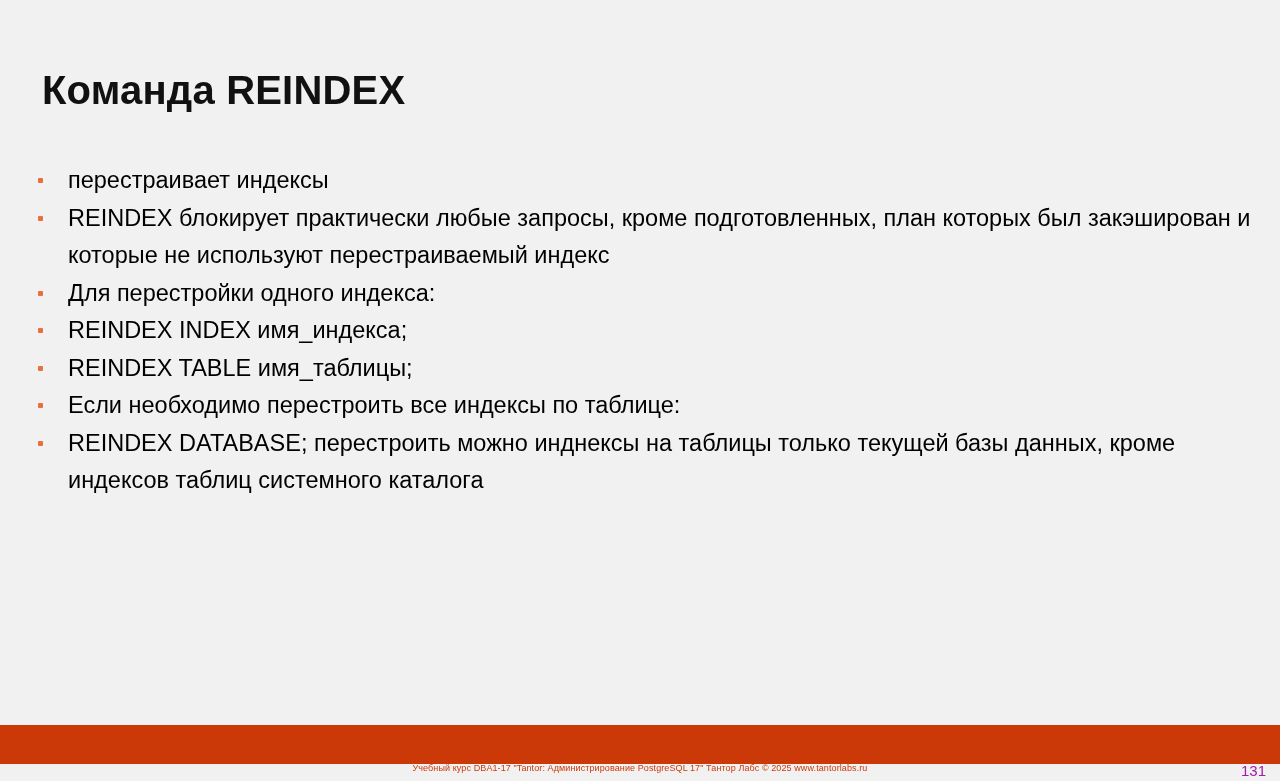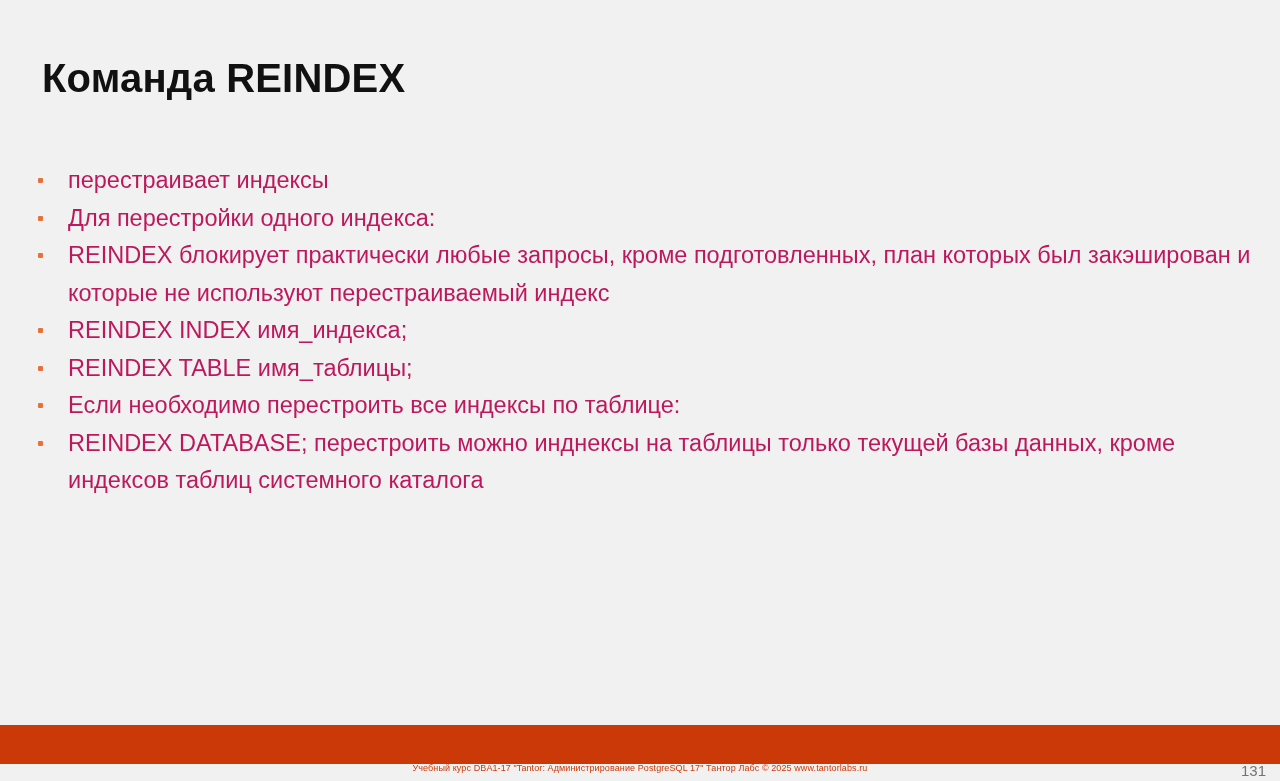--- a/index.html
+++ b/index.html
@@ -15,42 +15,42 @@
     position: relative;
   }
   .slide {
     position: absolute;
     inset: 0;
     background: #f1f1f1;
   }
   .slide-title {
     position: absolute;
     left: 42px;
-    top: 56px;
+    top: 68px;
     font-size: 40px;
     font-weight: bold;
     color: #111111;
     letter-spacing: 0.2px;
     white-space: nowrap;
   }
   .bullet-list {
     position: absolute;
     left: 30px;
     top: 162px;
     width: 1225px;
     list-style: none;
     margin: 0;
     padding: 0;
   }
   .bullet-item {
     position: relative;
     padding-left: 38px;
     font-size: 23.5px;
     line-height: 37.5px;
-    color: #be185d;
+    color: #000000;
     margin: 0;
   }
   .bullet-dot {
     position: absolute;
     left: 8px;
     top: 16px;
     width: 5px;
     height: 5px;
     background: #e8703a;
     border-radius: 1px;
@@ -77,43 +77,43 @@
     color: #cc3908;
     font-family: "Liberation Sans", sans-serif;
     letter-spacing: 0.1px;
     white-space: nowrap;
   }
   .page-number {
     position: absolute;
     right: 14px;
     top: 762px;
     font-size: 15px;
-    color: #737373;
+    color: #a21caf;
     font-family: "Liberation Sans", sans-serif;
   }
 </style>
 </head>
 <body>
 
 <div class="slide">
 
   <div class="slide-title">Команда REINDEX</div>
 
   <ul class="bullet-list">
     <li class="bullet-item">
       <span class="bullet-dot"></span>
       <span class="bullet-text">перестраивает индексы</span>
     </li>
     <li class="bullet-item">
       <span class="bullet-dot"></span>
-      <span class="bullet-text">Для перестройки одного индекса:</span>
+      <span class="bullet-text">REINDEX блокирует практически любые запросы, кроме подготовленных, план которых был закэширован и которые не используют перестраиваемый индекс</span>
     </li>
     <li class="bullet-item">
       <span class="bullet-dot"></span>
-      <span class="bullet-text">REINDEX блокирует практически любые запросы, кроме подготовленных, план которых был закэширован и которые не используют перестраиваемый индекс</span>
+      <span class="bullet-text">Для перестройки одного индекса:</span>
     </li>
     <li class="bullet-item">
       <span class="bullet-dot"></span>
       <span class="bullet-text">REINDEX INDEX имя_индекса;</span>
     </li>
     <li class="bullet-item">
       <span class="bullet-dot"></span>
       <span class="bullet-text">REINDEX TABLE имя_таблицы;</span>
     </li>
     <li class="bullet-item">

